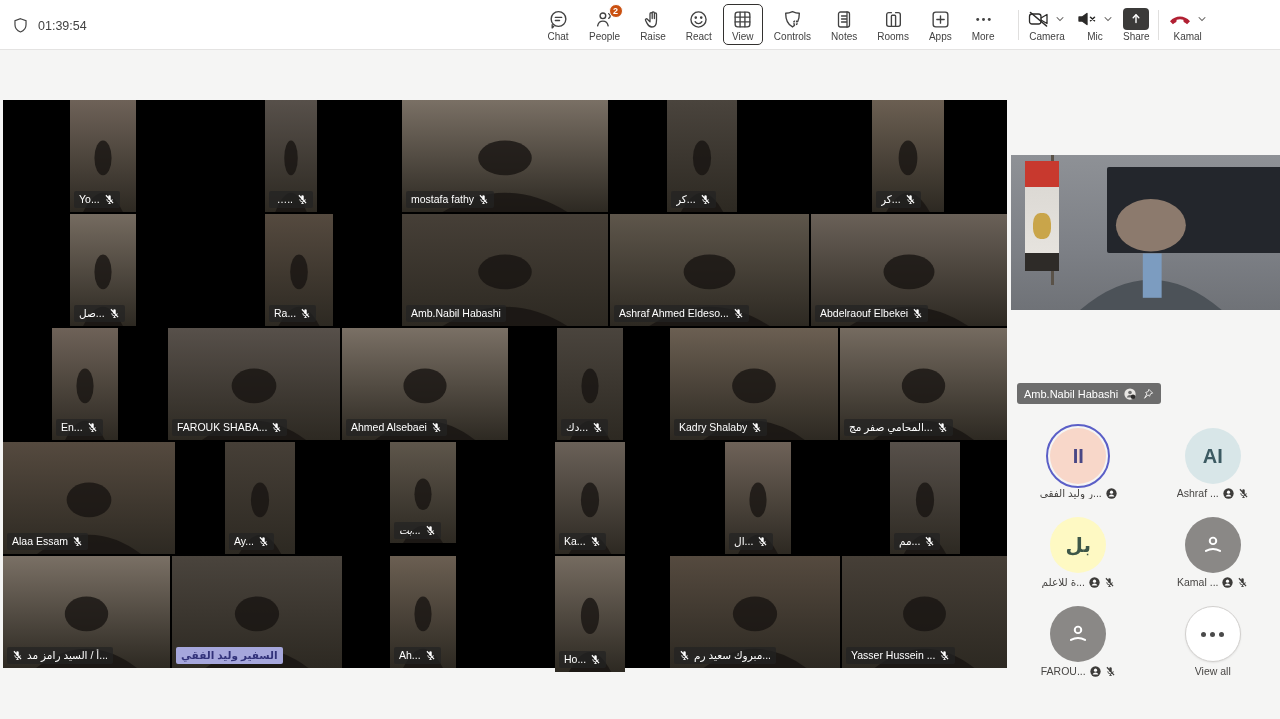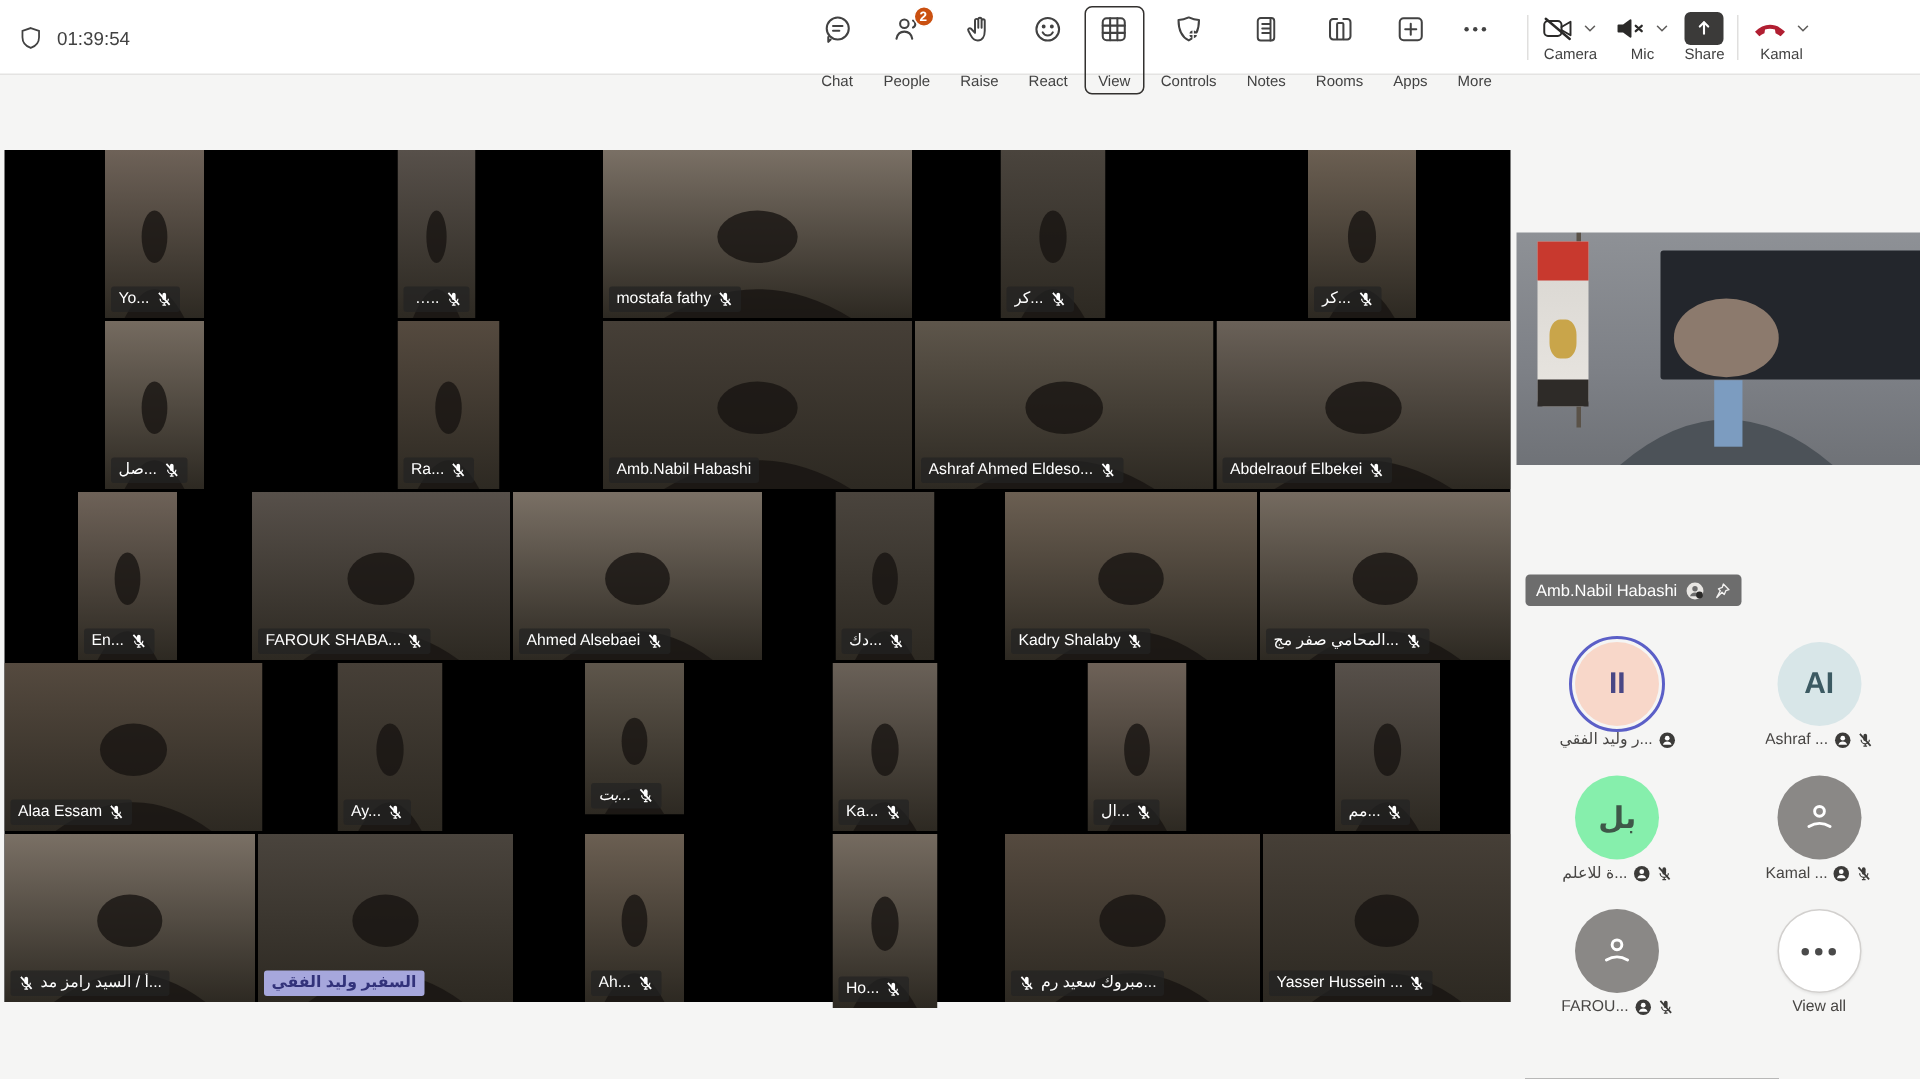--- a/index.html
+++ b/index.html
@@ -11,21 +11,21 @@
     background:#ffffff; border-bottom:1px solid #e4e3e2; z-index:10; }
   .timer-wrap { position:absolute; left:12px; top:16px; display:flex; align-items:center; gap:9px; color:#424242; }
   .timer-wrap svg { display:block; }
   .timer { font-size:12.5px; color:#424242; }
 
   .tb-group { position:absolute; left:537px; top:2px; display:flex; align-items:flex-start; }
   .tb-item { display:flex; flex-direction:column; align-items:center; justify-content:center;
     padding:4px 9px 3px; margin:2px 1px; border-radius:5px; cursor:pointer; position:relative; }
   .tb-item.selected { border:1.5px solid #33312f; padding:3px 8px 2px; }
   .tb-icon { width:22px; height:22px; display:flex; align-items:center; justify-content:center; position:relative; color:#424242; }
-  .tb-label { font-size:10px; color:#424242; margin-top:19px; white-space:nowrap; }
+  .tb-label { font-size:10px; color:#424242; margin-top:1px; white-space:nowrap; }
   .badge { position:absolute; top:-4px; right:-7px; min-width:14px; height:14px; padding:0 3px;
     background:#ca5010; color:#fff; border-radius:8px; font-size:9px; font-weight:bold;
     display:flex; align-items:center; justify-content:center; border:1.5px solid #fff; }
 
   .dev-group { position:absolute; left:1014px; top:2px; display:flex; align-items:flex-start; }
   .vsep { width:1px; height:30px; background:#e0dfde; margin:8px 4px 0; }
   .dev-item { display:flex; flex-direction:column; align-items:center; padding:4px 4px 3px; margin:2px 0; cursor:pointer; }
   .dev-row { display:flex; align-items:center; gap:2px; height:22px; color:#2b2a29; }
   .dev-label { font-size:10px; color:#424242; margin-top:1px; white-space:nowrap; }
   .chev { color:#605e5c; display:flex; align-items:center; padding:0 1px; cursor:pointer; }
@@ -864,21 +864,21 @@
               <path d="M8 11.5v2.3M6.2 13.8h3.6" stroke="currentColor" stroke-width="1.2"></path>
               <path d="M2.8 1.8l10.4 11.6" stroke="currentColor" stroke-width="1.7"></path>
               <path d="M3.6 1.2l10.4 11.6" stroke="#ffffff00" stroke-width="0"></path>
             </svg>
           </span>
         </div>
   </div>
     </div>
     <div class="av-row">
       <div class="pa">
-    <div class="pa-circle" style="background: #86efac; color: rgb(62, 87, 72);">بل</div>
+    <div class="pa-circle" style="background: #fef9c3; color: rgb(62, 87, 72);">بل</div>
     <div class="pa-label">
       <span class="pa-name">...ة للاعلم</span>
     <span class="ico">
             <svg width="11" height="11" viewBox="0 0 16 16">
               <circle cx="8" cy="8" r="7.5" fill="currentColor"></circle>
               <circle cx="8" cy="6" r="2.3" fill="#fff"></circle>
               <path d="M3.8 12.4a4.4 4.4 0 0 1 8.4 0z" fill="#fff"></path>
             </svg>
           </span>
           <span class="ico">

